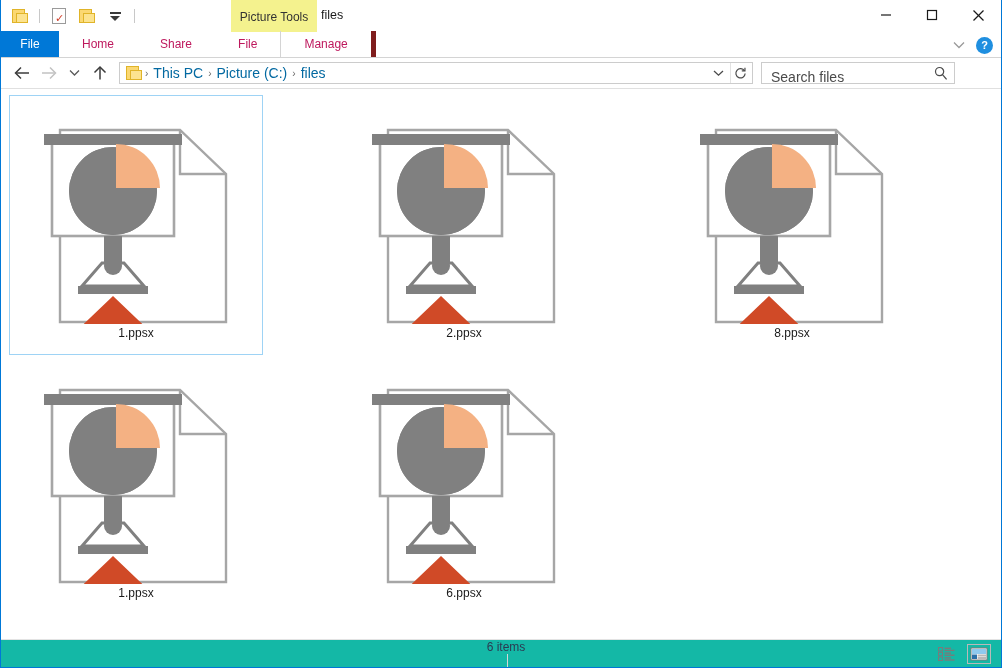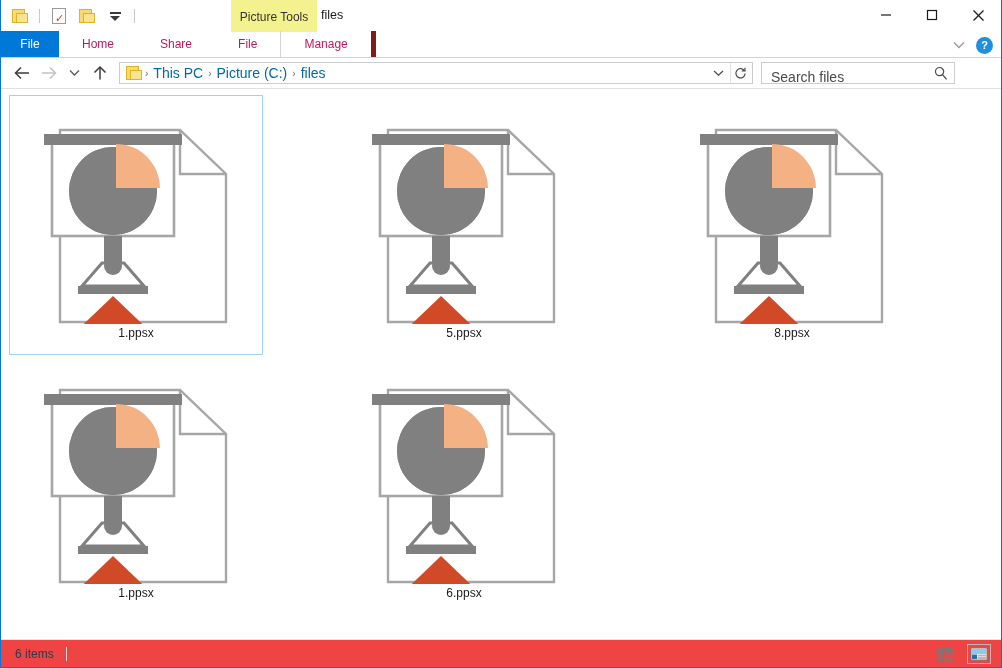--- a/index.html
+++ b/index.html
@@ -242,25 +242,26 @@
     color: #1a1a1a;
     text-align: center;
     margin-top: 2px;
   }
 
   
   #statusbar {
     position: absolute;
     left: 0; right: 0; bottom: 0;
     height: 28px;
-    background: #ef4444;
+    background: #14b8a6;
     border-top: 1px solid #e3e3e3;
     display: flex;
     align-items: center;
     padding: 0 4px;
+    flex-direction: column;
   }
   #status-count {
     font-size: 12px; color: #2b3a52;
     padding-left: 10px;
   }
   #status-sep {
     width: 1px; height: 14px;
     background: #d6d6d6;
     margin-left: 12px;
   }
@@ -464,21 +465,21 @@
     <rect x="74" y="136" width="18" height="30" fill="#808080"></rect>
 
     <path d="M52 186 L72 163 H94 L114 186 Z" fill="#ffffff" stroke="#808080" stroke-width="3"></path>
     <circle cx="83" cy="166" r="9" fill="#808080"></circle>
 
     <rect x="48" y="186" width="70" height="8" fill="#808080"></rect>
 
     <path d="M83 196 L128 239 L110 239 L110 265 L56 265 L56 239 L38 239 Z" fill="#d04a27"></path>
   </svg>
         </div>
-        <div class="label">5.ppsx</div>
+        <div class="label">2.ppsx</div>
       </div>
       <div class="tile">
         <div class="icon-wrap">
   <svg width="212" height="224" viewBox="0 0 212 224">
 
     <path d="M30 30 H150 L196 74 V222 H30 Z" fill="#ffffff" stroke="#a6a6a6" stroke-width="2.4"></path>
     <path d="M150 30 L150 74 L196 74" fill="none" stroke="#a6a6a6" stroke-width="2.4"></path>
 
     <rect x="22" y="42" width="122" height="94" fill="#ffffff" stroke="#a6a6a6" stroke-width="2.6"></rect>
 

